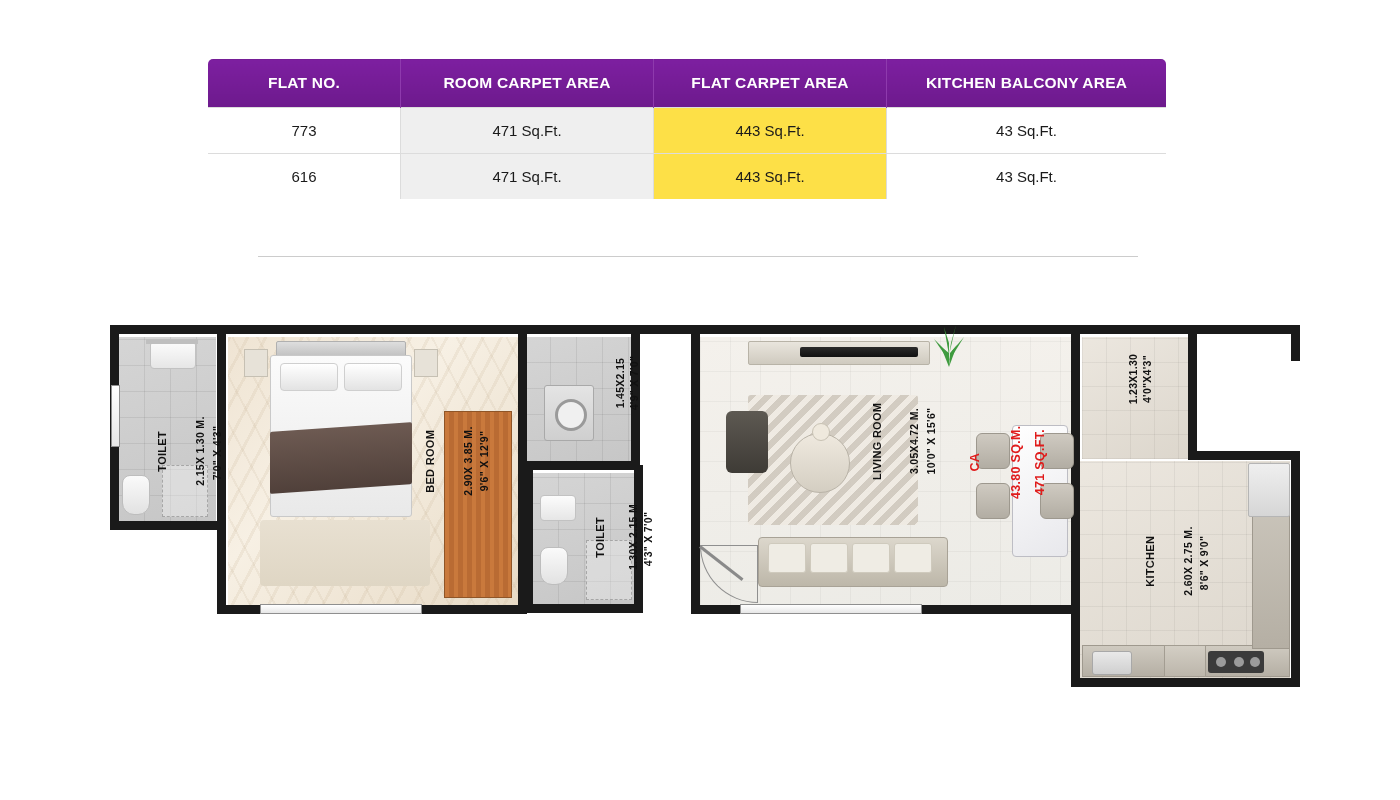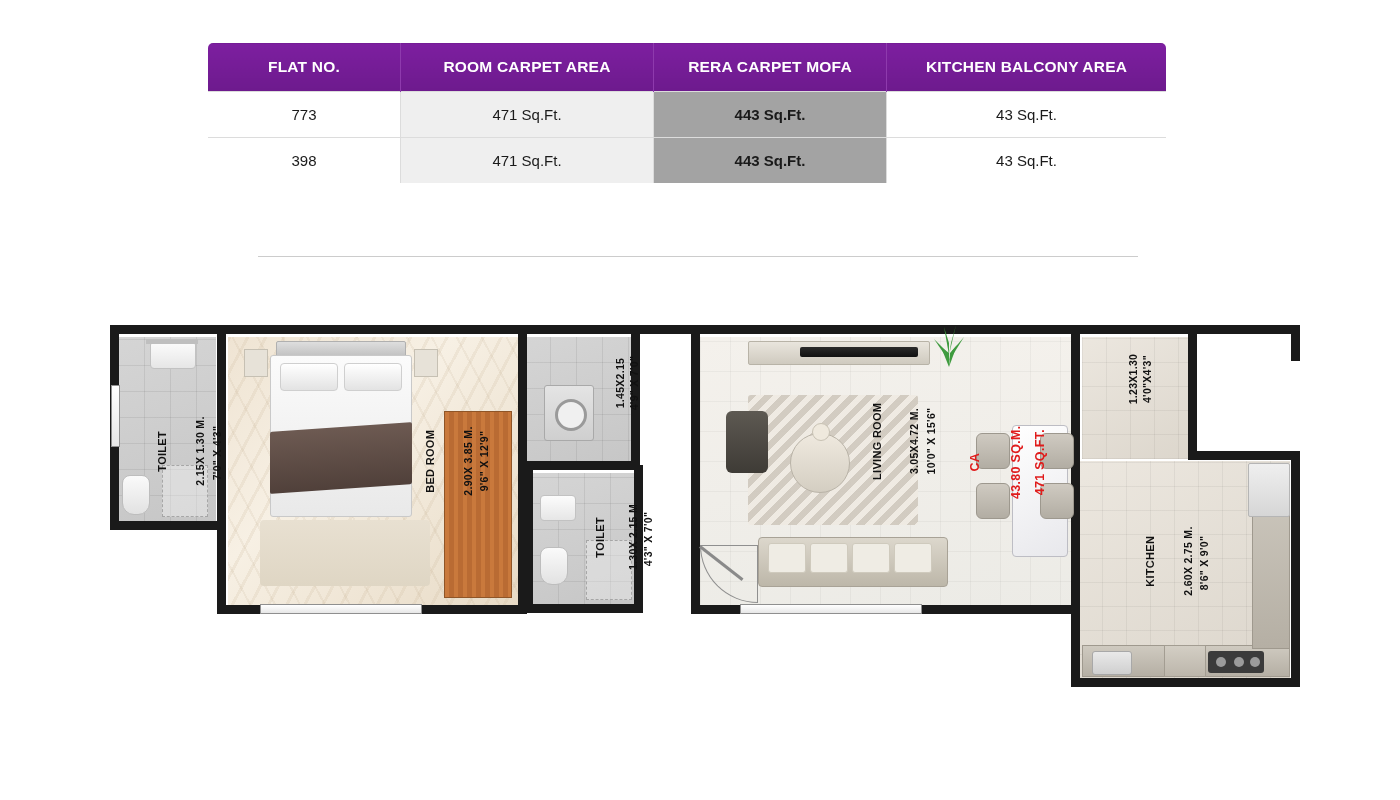--- a/index.html
+++ b/index.html
@@ -12,21 +12,21 @@
     height: 800px;
     font-family: "Liberation Sans", sans-serif;
     position: relative;
     overflow: hidden;
   }
 
   
   #area-table-wrap {
     position: absolute;
     left: 207px;
-    top: 42px;
+    top: 58px;
     width: 960px;
   }
   table.area-table {
     border-collapse: collapse;
     width: 100%;
     table-layout: fixed;
     border: 1px solid #d8d8d8;
     border-radius: 6px;
     overflow: hidden;
   }
@@ -47,21 +47,21 @@
     color: #1a1a1a;
     text-align: center;
     padding: 14px 6px;
     border-top: 1px solid #dcdcdc;
     border-right: 1px solid #dcdcdc;
     background: #ffffff;
   }
   table.area-table td:last-child { border-right: none; }
   table.area-table td.col-1 { background:#ffffff; }
   table.area-table td.col-2 { background:#efefef; }
-  table.area-table td.col-3 { background:#a3a3a3;font-weight:bold; }
+  table.area-table td.col-3 { background:#fde047; }
   table.area-table td.col-4 { background:#ffffff; }
   table.area-table th.c1 { width: 180px; }
   table.area-table th.c2 { width: 240px; }
   table.area-table th.c3 { width: 220px; }
 
   #table-divider {
     position: absolute;
     left: 258px;
     top: 256px;
     width: 880px;
@@ -167,33 +167,33 @@
 </style>
 </head>
 <body>
 
 <div id="area-table-wrap">
   <table class="area-table">
     <thead>
       <tr>
         <th class="c1">FLAT NO.</th>
         <th class="c2">ROOM CARPET AREA</th>
-        <th class="c3">RERA CARPET MOFA</th>
+        <th class="c3">FLAT CARPET AREA</th>
         <th class="c4">KITCHEN BALCONY AREA</th>
       </tr>
     </thead>
     <tbody>
       <tr>
         <td class="col-1">773</td>
         <td class="col-2">471 Sq.Ft.</td>
         <td class="col-3">443 Sq.Ft.</td>
         <td class="col-4">43 Sq.Ft.</td>
       </tr>
       <tr>
-        <td class="col-1">398</td>
+        <td class="col-1">616</td>
         <td class="col-2">471 Sq.Ft.</td>
         <td class="col-3">443 Sq.Ft.</td>
         <td class="col-4">43 Sq.Ft.</td>
       </tr>
     </tbody>
   </table>
 </div>
 
 <div id="table-divider"></div>
 

